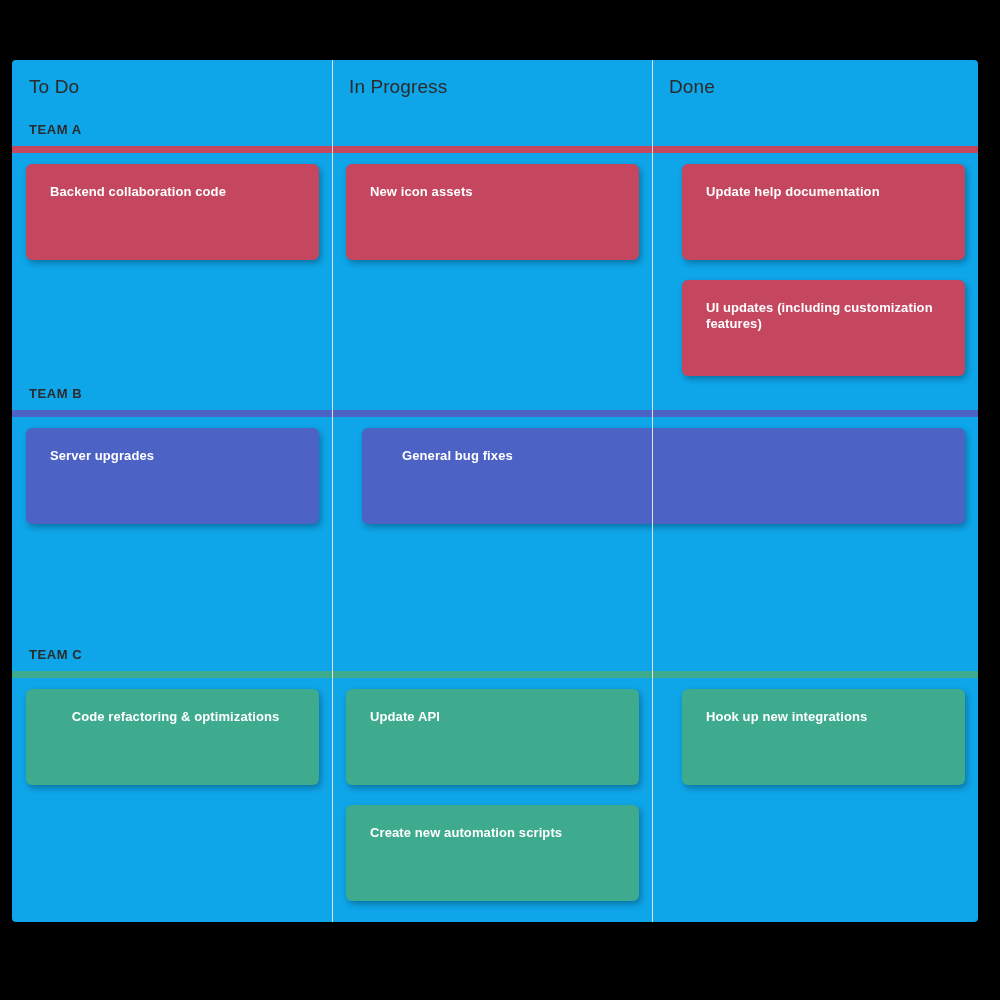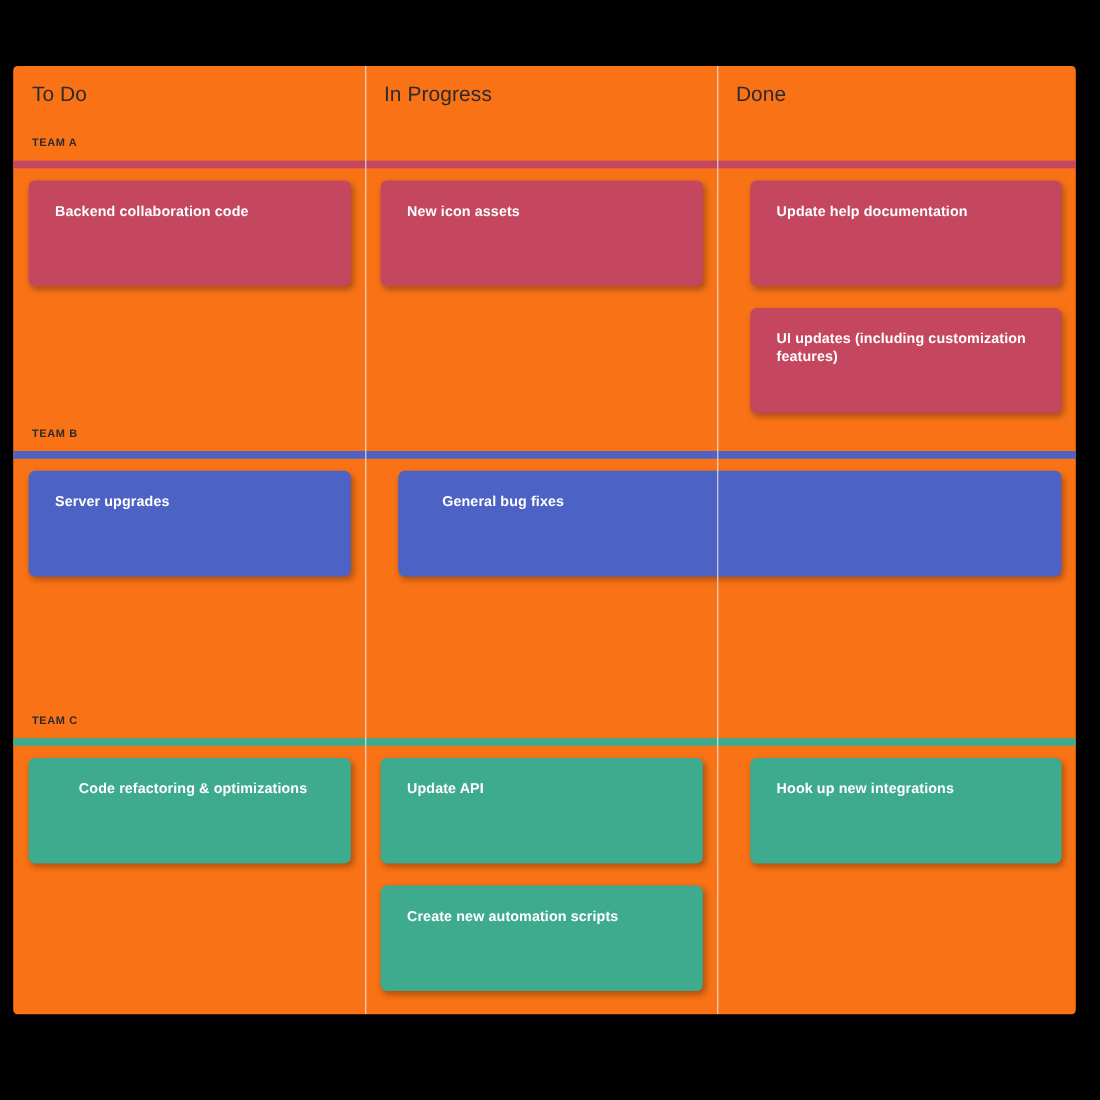--- a/index.html
+++ b/index.html
@@ -10,21 +10,21 @@
     background:#000000;
     font-family:"Liberation Sans", sans-serif;
     overflow:hidden;
   }
 
   
   #board {
     position:absolute;
     left:12px; top:60px;
     width:966px; height:862px;
-    background:#f97316;
+    background:#0ea5e9;
     border-radius:4px;
     box-shadow:0 2px 5px rgba(0,0,0,0.45), 0 0 0 1px rgba(0,0,0,0.05);
     display:flex;
     flex-direction:column;
     overflow:hidden;
   }
 
   
   .col-divider {
     position:absolute;
@@ -73,21 +73,21 @@
     position:relative;
     z-index:2;
   }
   .swimlane-labelcell {
     width:320px;
     flex:0 0 320px;
     padding:8px 0 0 17px;
   }
   .swimlane-labelcell:last-child { flex:1 1 auto; width:auto; }
   .swimlane-label {
-    font-size:10px;
+    font-size:13px;
     font-weight:bold;
     color:#2b2b2b;
     letter-spacing:0.55px;
     text-transform:uppercase;
     line-height:13px;
   }
 
   .swimlane-bar {
     height:7px;
     flex:0 0 7px;

